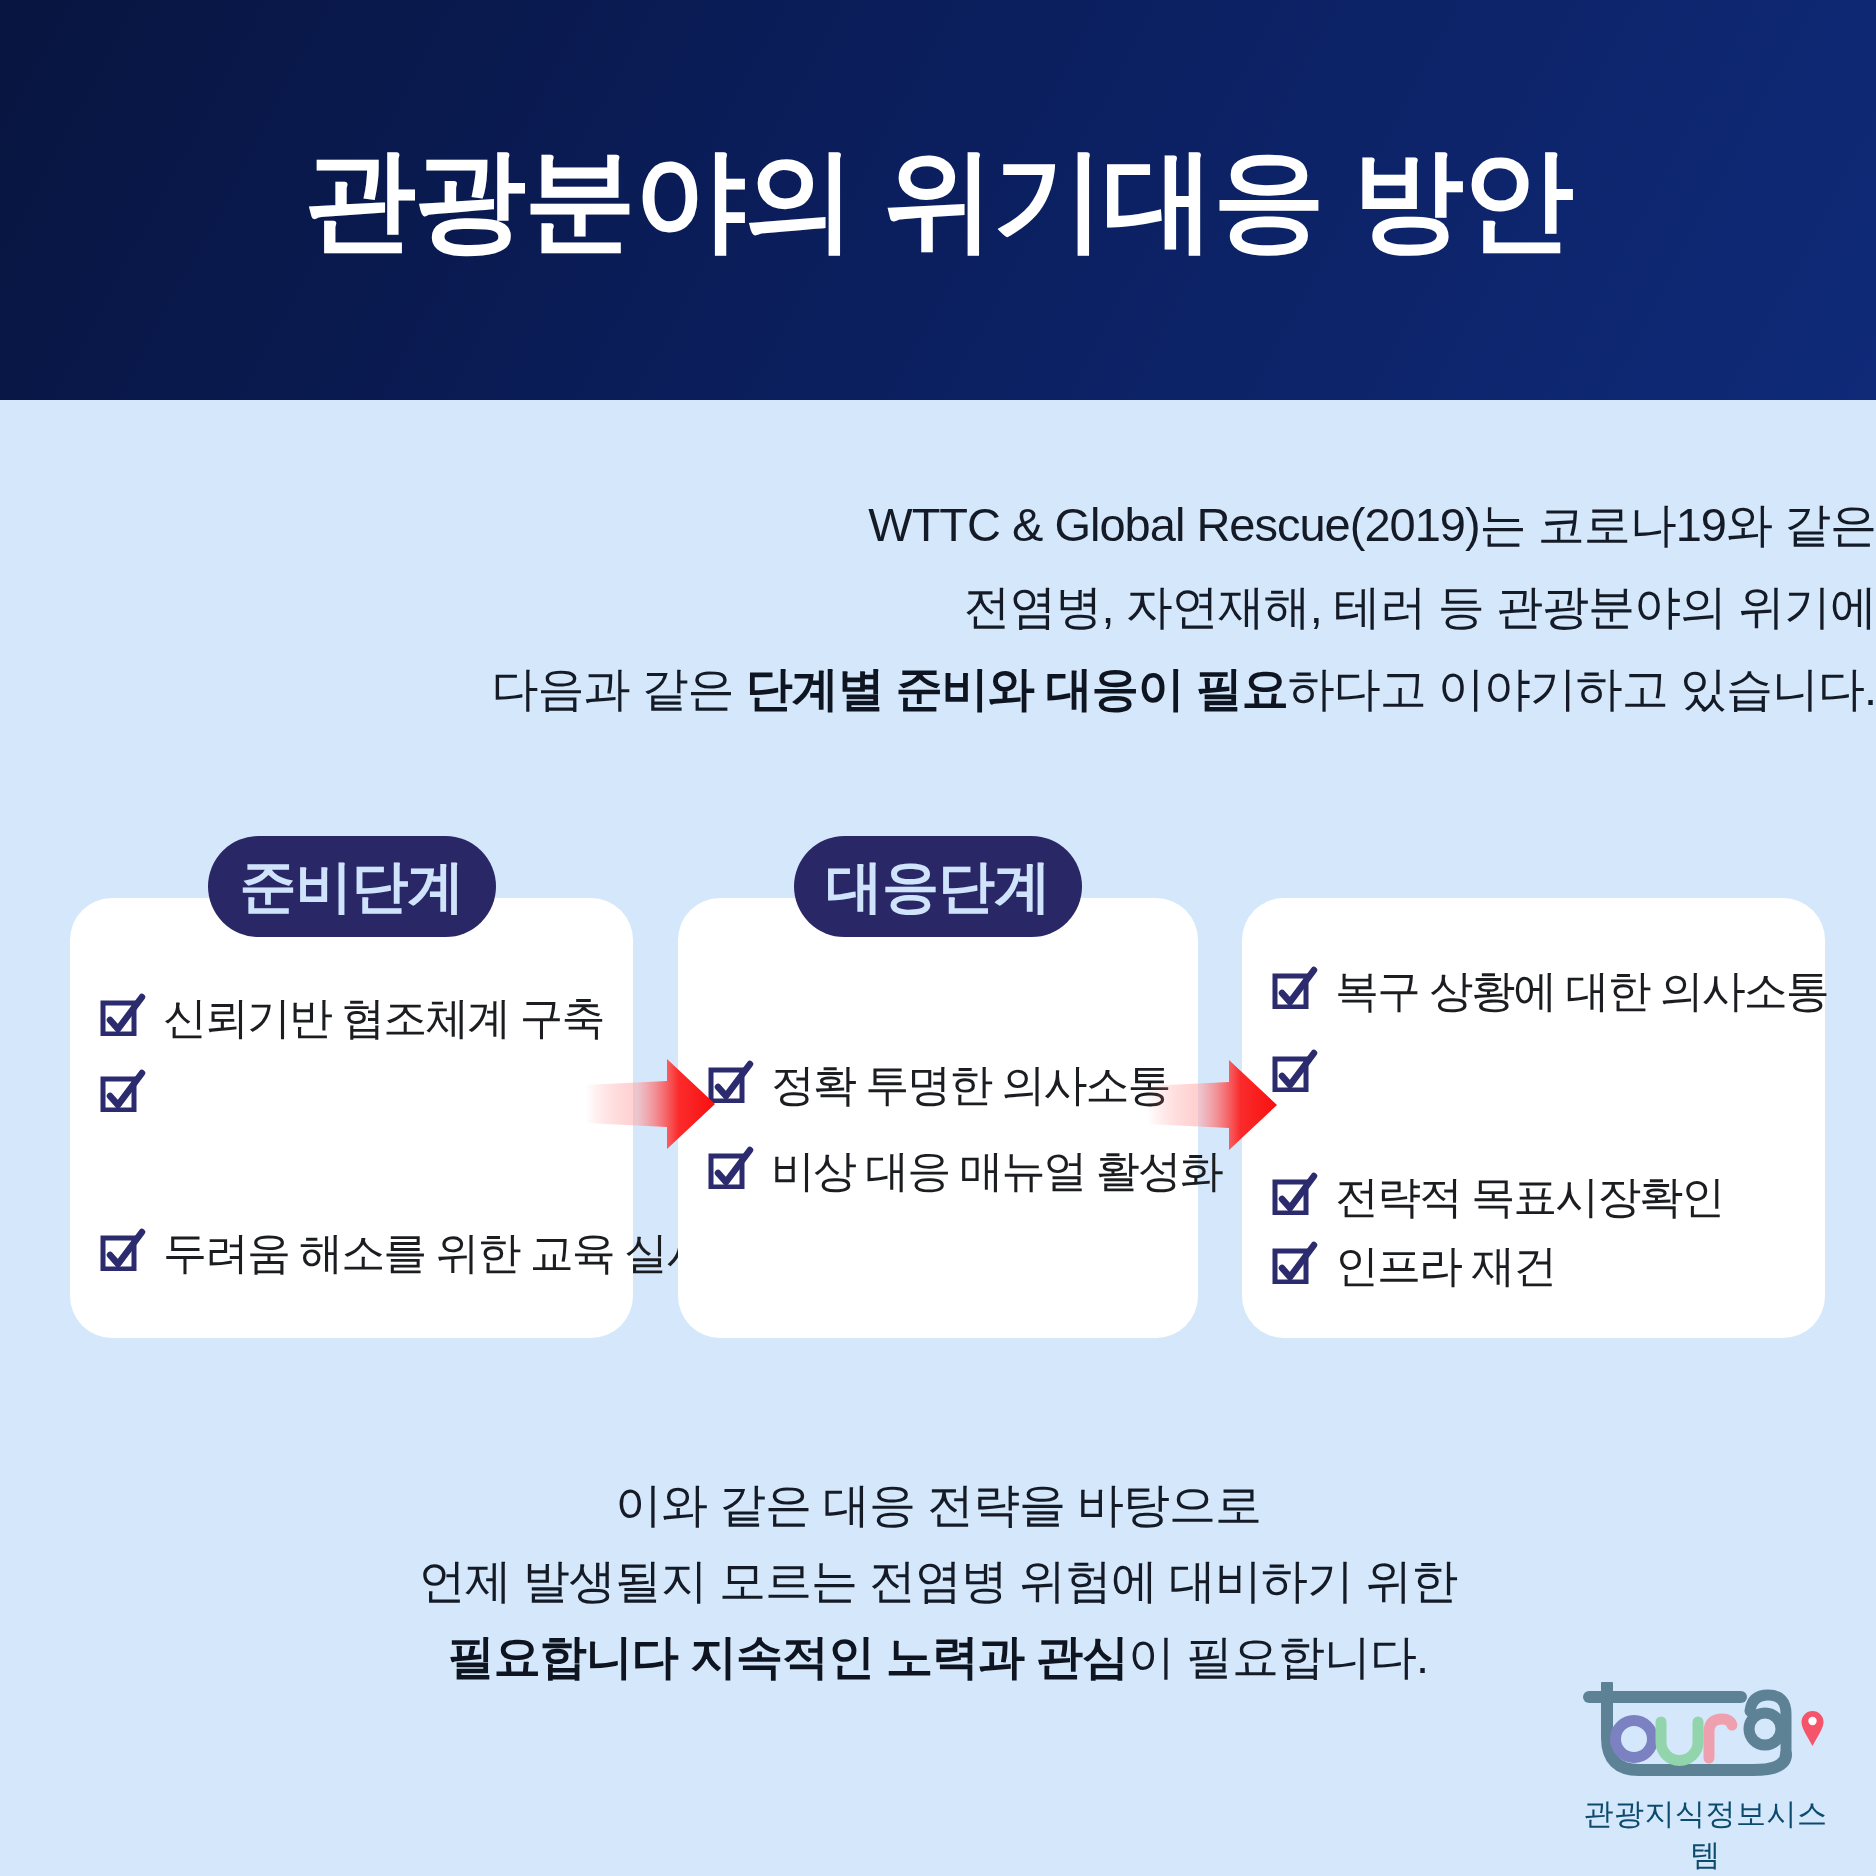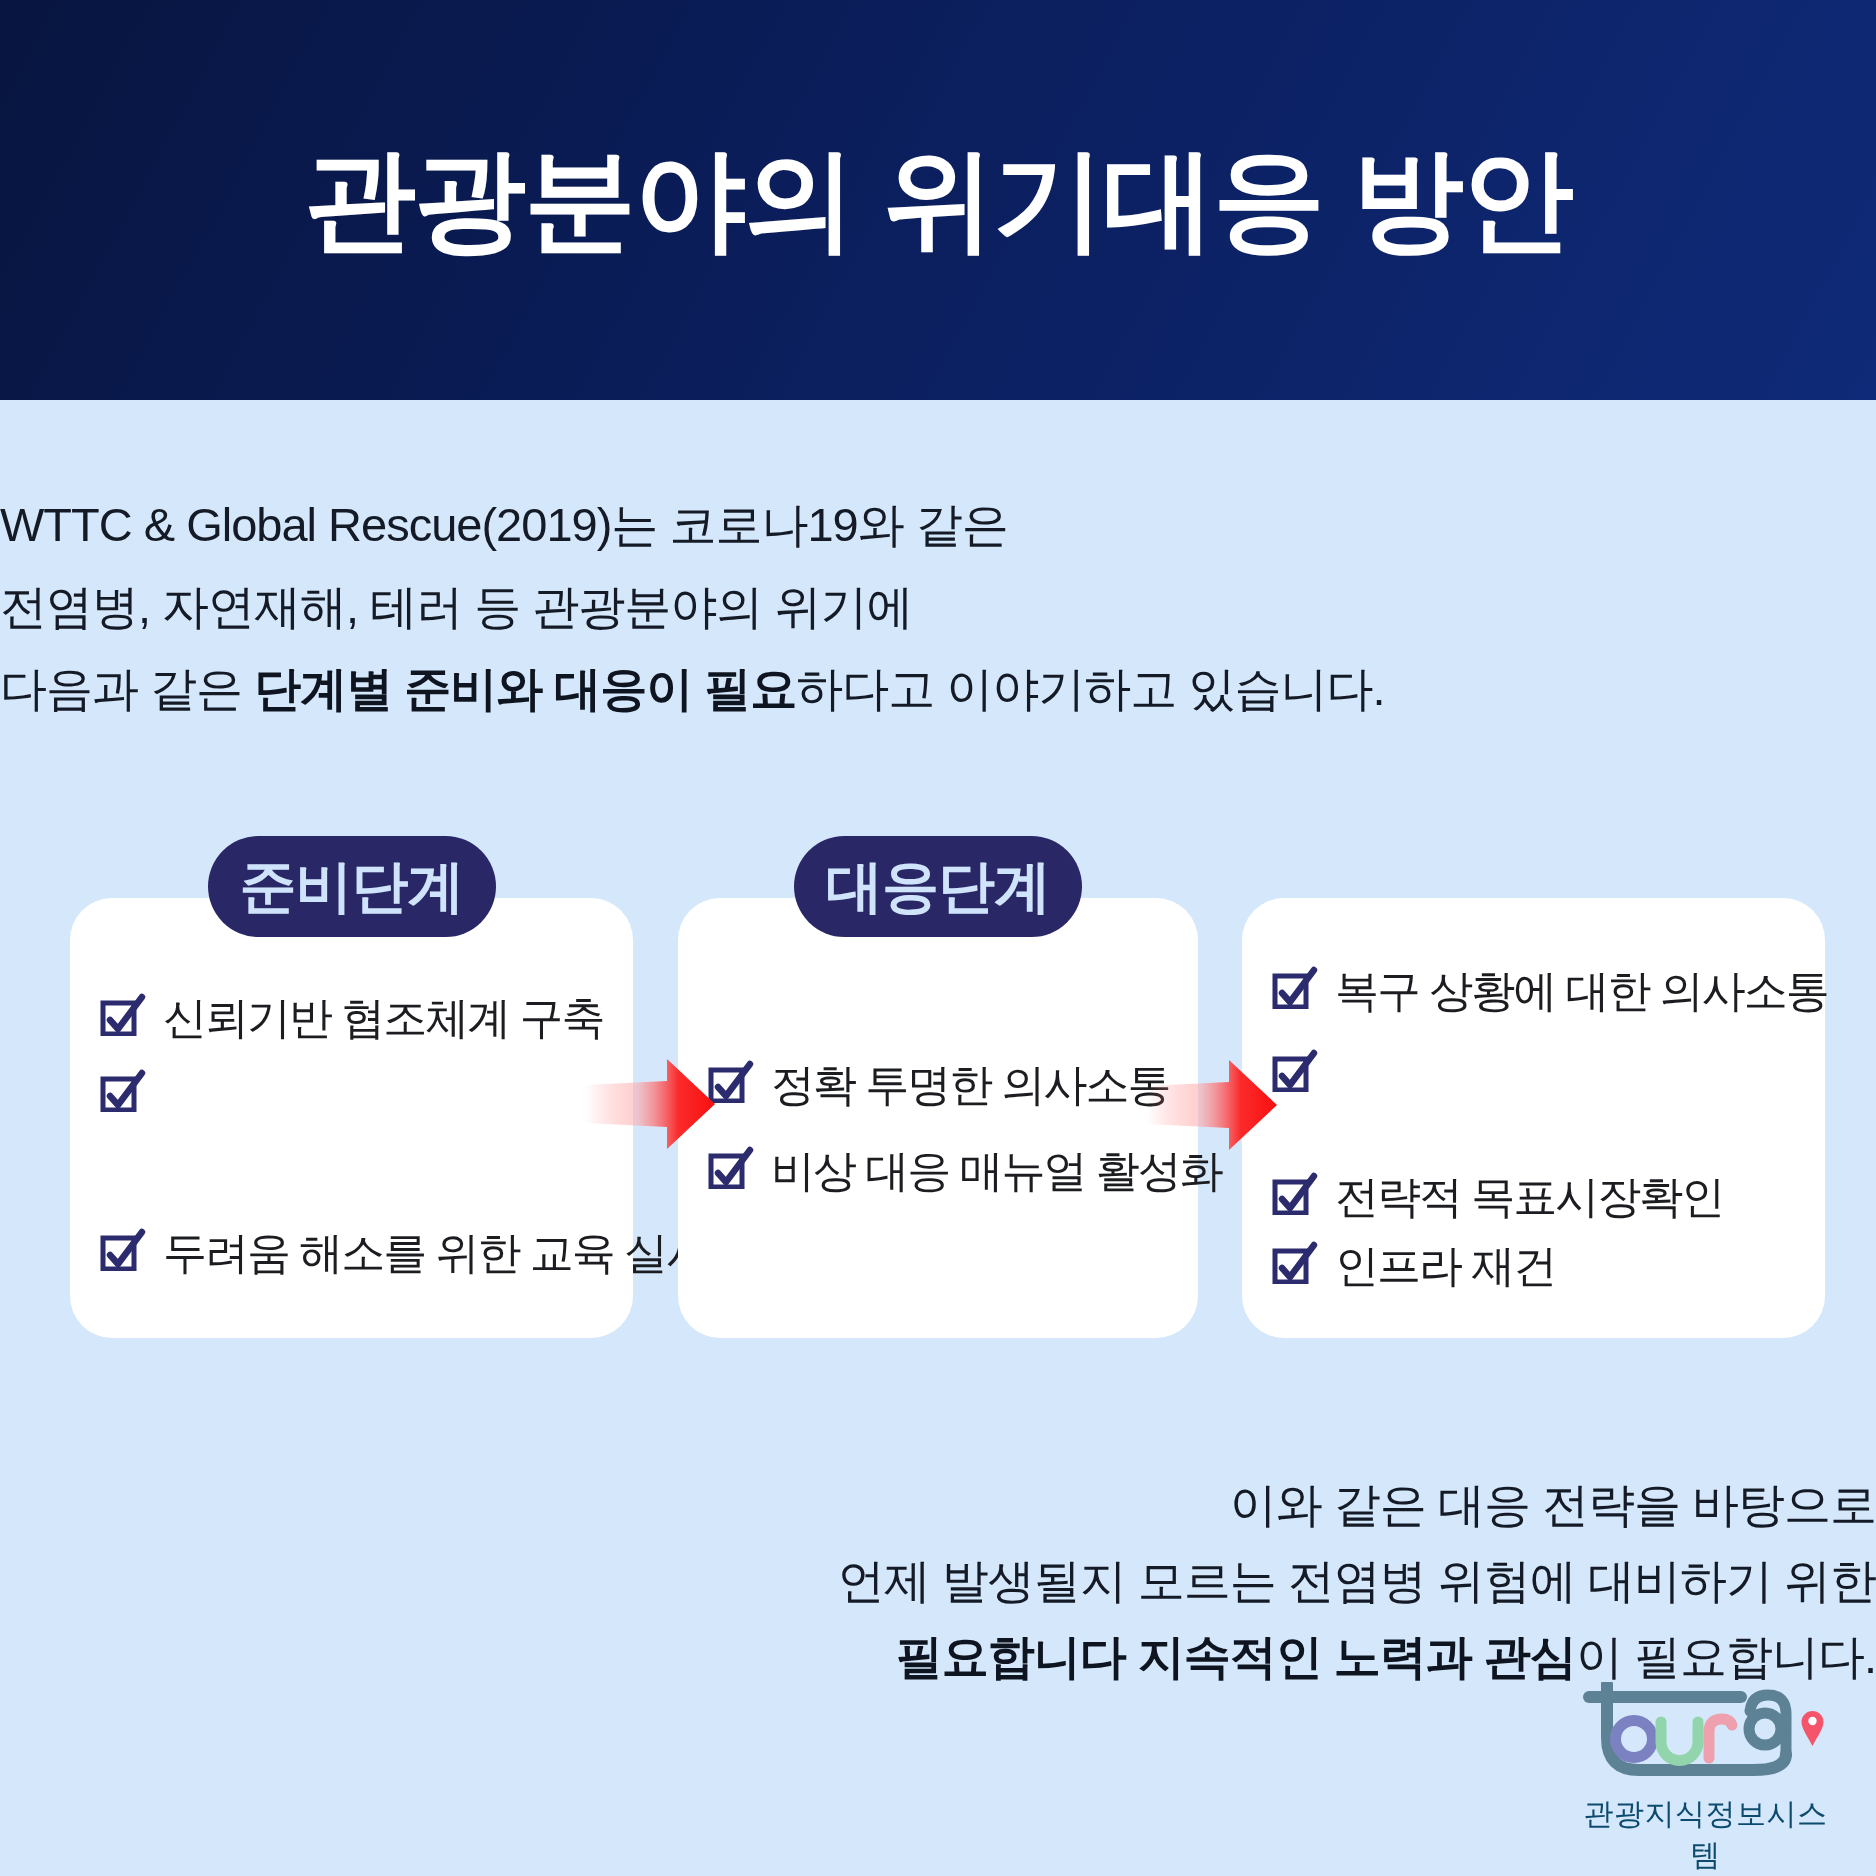--- a/index.html
+++ b/index.html
@@ -18,21 +18,21 @@
     display:flex; align-items:center; justify-content:center;
   }
   .header .title {
     color:#ffffff; font-size:112px; font-weight:800; letter-spacing:-2px;
     text-align:center; line-height:1;
   }
 
   
   .intro {
     position:absolute; left:0; top:484px; width:1876px;
-    text-align:left; color:#141a26;
+    text-align:right; color:#141a26;
     font-size:47px; line-height:82px; font-weight:500; letter-spacing:-1px;
   }
   .intro b, .outro b { font-weight:800; color:#0e1420; }
 
   
   .card {
     position:absolute; top:898px; height:440px;
     background:#ffffff; border-radius:42px;
   }
   .card-1 { left:70px;   width:563px;padding-left:16px; }
@@ -61,21 +61,21 @@
   .item-text .line { display:block; }
 
   
   .arrow { position:absolute; width:130px; height:90px; }
   .arrow-1 { left:585px;  top:1059px; }
   .arrow-2 { left:1147px; top:1060px; }
 
   
   .outro {
     position:absolute; left:0; top:1467px; width:1876px;
-    text-align:right; color:#141a26;
+    text-align:center; color:#141a26;
     font-size:47px; line-height:76px; font-weight:500; letter-spacing:-1px;
   }
 
   
   .logo-wrap { position:absolute; left:1583px; top:1682px; width:250px; height:160px; }
   .logo-caption {
     position:absolute; left:0; top:112px; width:245px; text-align:center;
     color:#0c4a6e; font-size:30px; letter-spacing:0.5px; font-weight:500;
   }
 </style>

